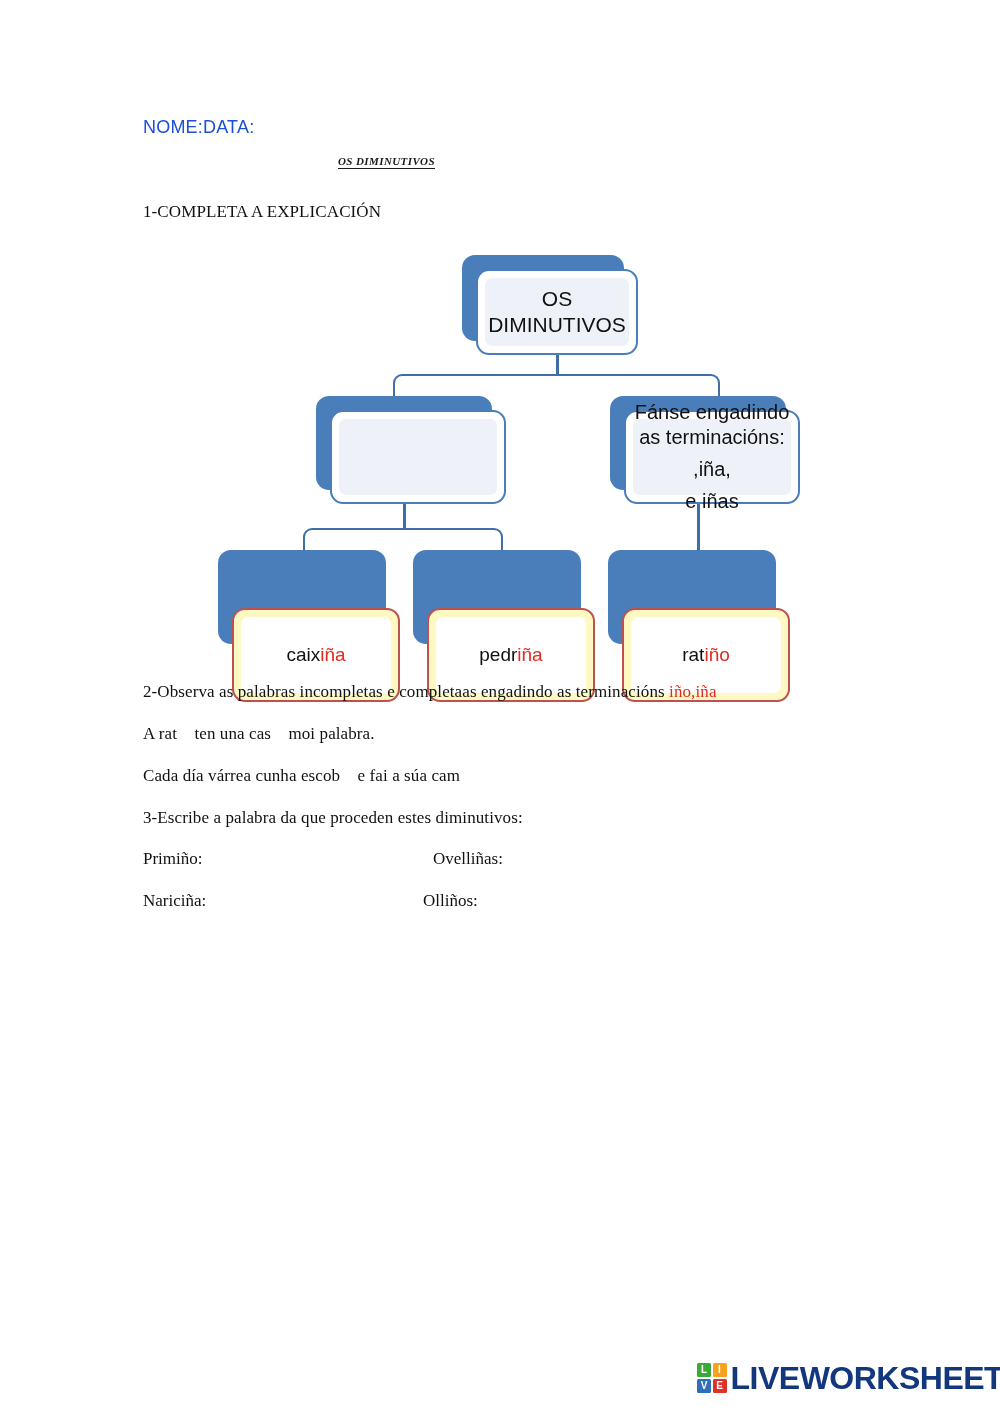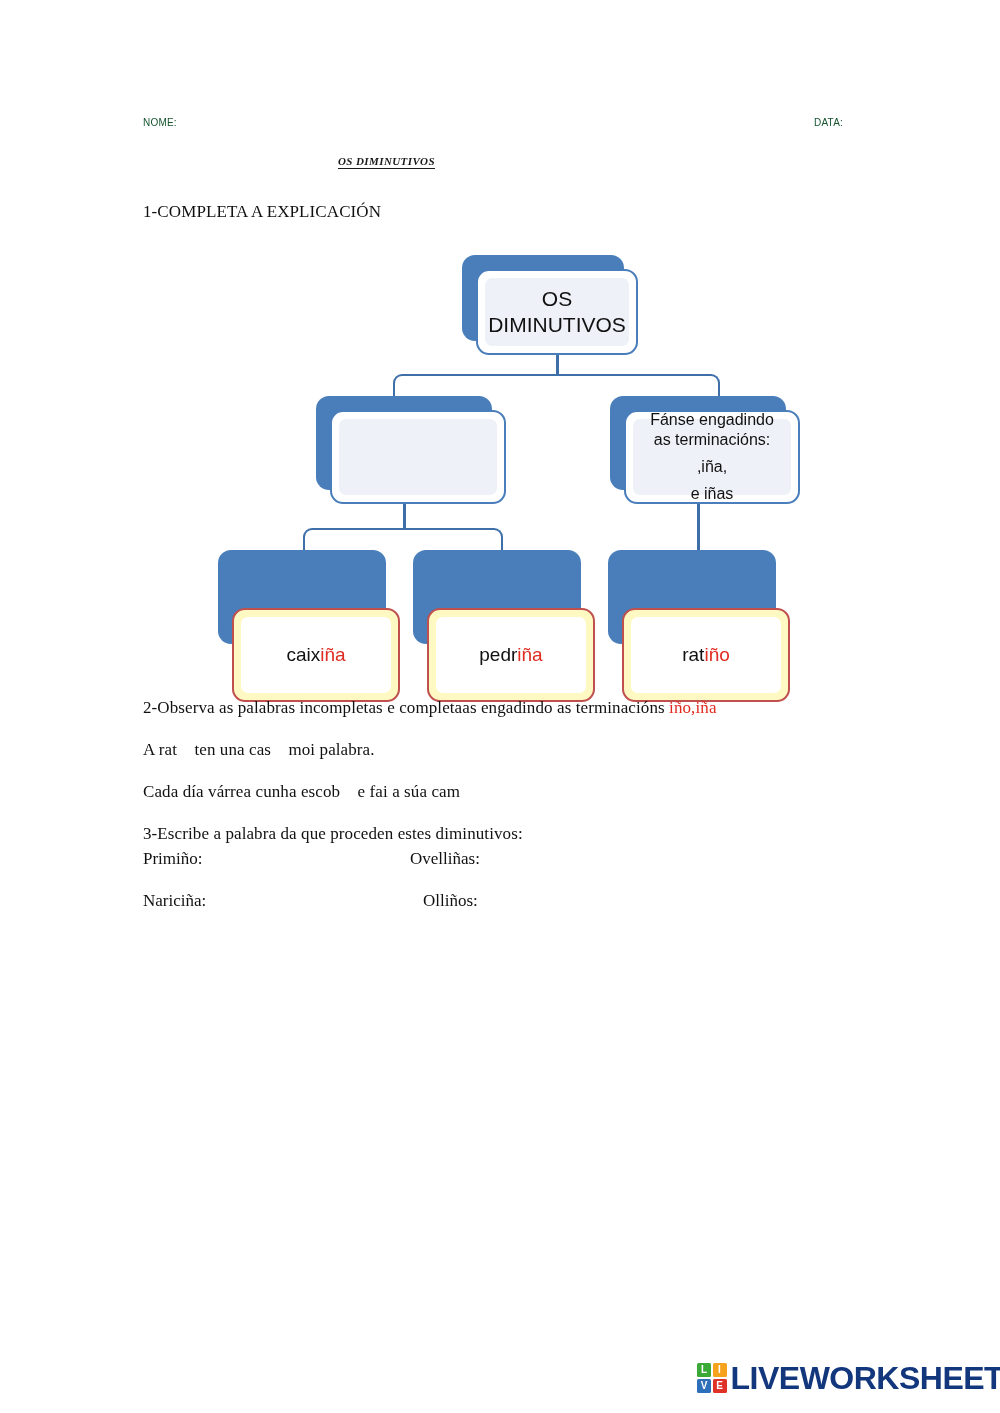--- a/index.html
+++ b/index.html
@@ -21,25 +21,24 @@
     inset: 0;
   }
 
   
   .header-row {
     position: absolute;
     left: 143px;
     top: 117px;
     width: 700px;
     display: flex;
-    justify-content: space-between;
     font-family: "Liberation Sans", sans-serif;
-    font-size: 10px;
+    font-size: 18px;
     letter-spacing: .2px;
-    color: #14532d;
+    color: #1d4ed8;
   }
 
   .doc-title {
     position: absolute;
     left: 338px;
     top: 155px;
     font-family: "Liberation Serif", serif;
     font-style: italic;
     font-weight: bold;
     font-size: 11px;
@@ -115,21 +114,21 @@
     padding: 0 8px;
   }
 
   
   #node-root { left: 462px; top: 248px; width: 162px; height: 86px; margin-top: 7px; }
   #node-root .card { font-size: 21px; }
 
   
   #node-left  { left: 316px; top: 396px; width: 176px; height: 94px; }
   #node-right { left: 610px; top: 396px; width: 176px; height: 94px; }
-  #node-left .card, #node-right .card { font-size: 16px; }
+  #node-left .card, #node-right .card { font-size: 20px; }
   #node-right .txt .blk { display: block; }
   #node-right .txt .gap { display: block; height: 7px; }
 
   
   .leaf .card {
     border: 2.4px solid #c0504d;
     background: #fef9c3;
     font-size: 19px;
     margin-top: 44px;
   }
@@ -169,40 +168,39 @@
   #c-right-drop { left: 697px; top: 504px; height: 48px; }
 
   
   .q {
     position: absolute;
     left: 143px;
     font-size: 17px;
     letter-spacing: .1px;
     color: #111111;
     white-space: pre;
-    margin-top: 16px;
   }
   #q2      { top: 682px; }
   #q2-a    { top: 724px; }
   #q2-b    { top: 766px; }
   #q3      { top: 808px; }
 
   .hl { color: #e02b20; }
 
   .pair {
     position: absolute;
     left: 143px;
     width: 560px;
     font-size: 17px;
     color: #111111;
   }
   #pair-1 { top: 849px; }
   #pair-2 { top: 891px; }
   .pair .col-a { position: absolute; left: 0; }
-  .pair .col-b { position: absolute; left: 267px; }
+  .pair .col-b { position: absolute; left: 290px; }
   #pair-2 .col-b { left: 280px; }
 
   
   .logo {
     position: absolute;
     left: 697px;
     top: 1362px;
     display: flex;
     align-items: center;
     gap: 4px;

